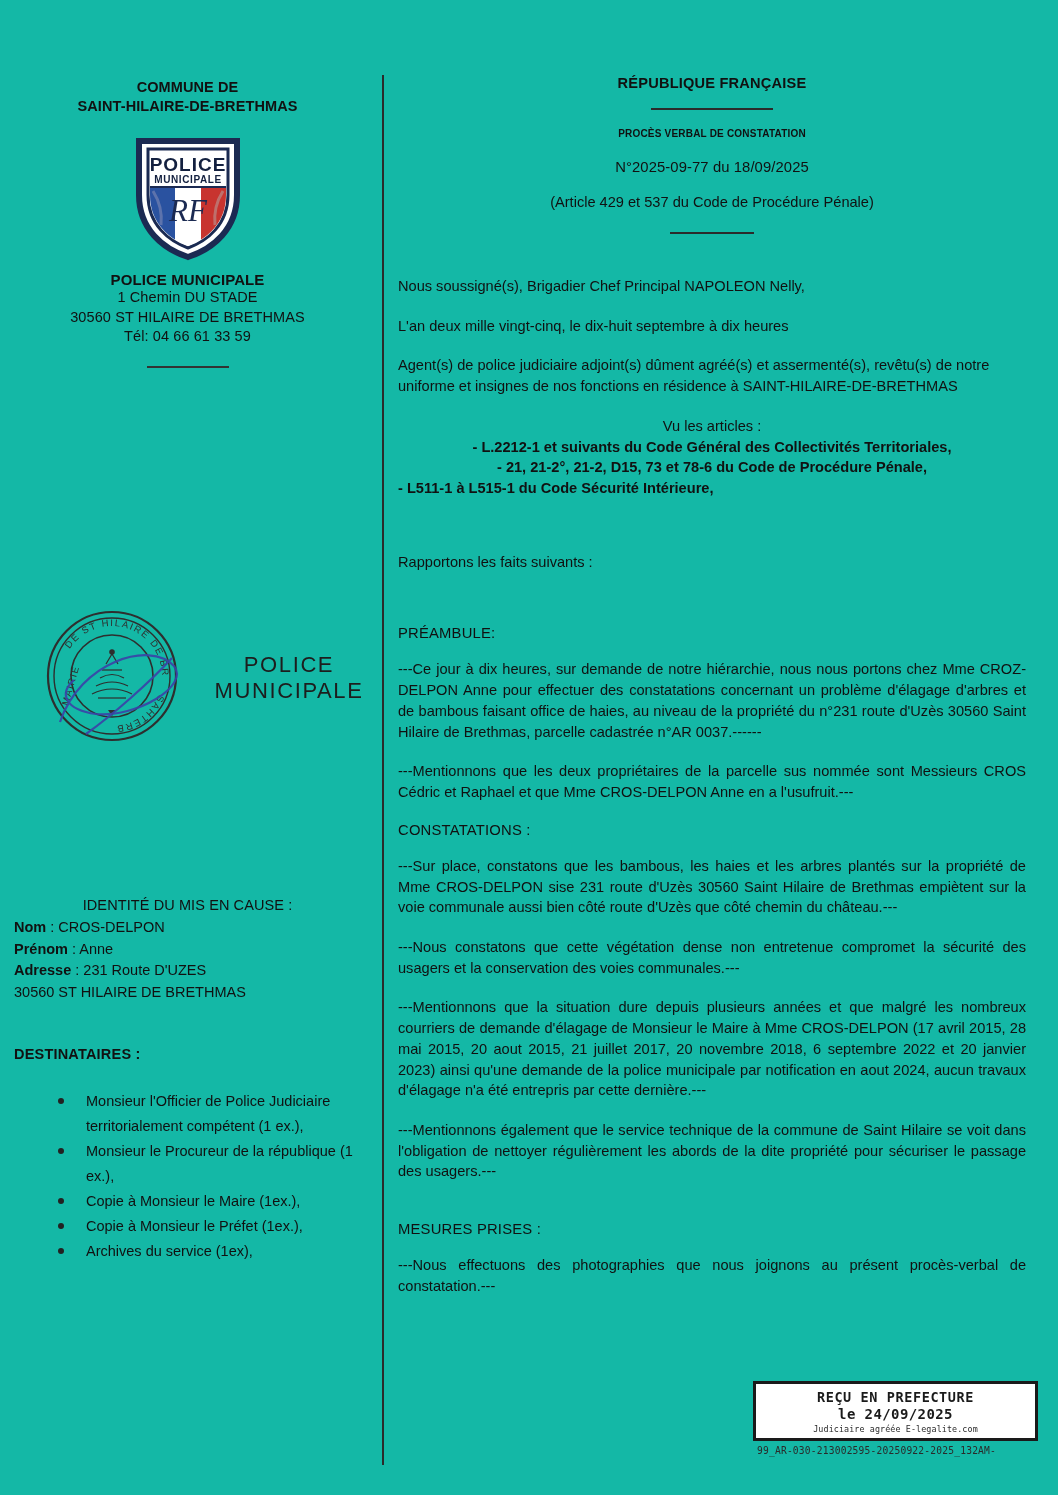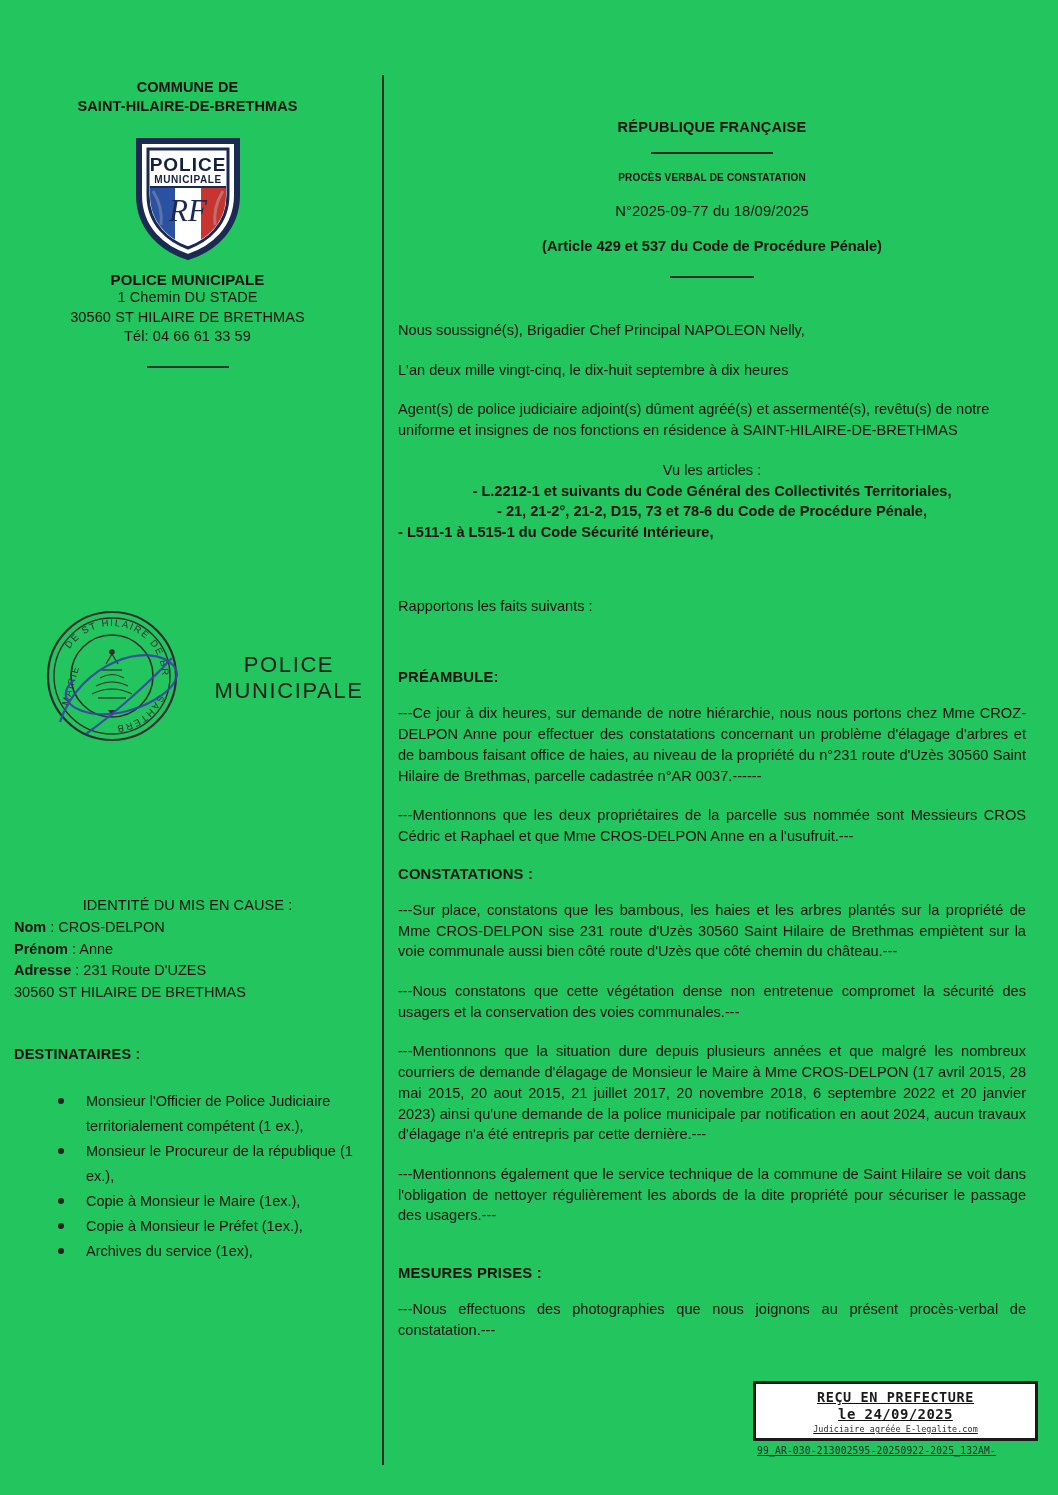--- a/index.html
+++ b/index.html
@@ -14,21 +14,21 @@
     position: relative;
     font-family: "Liberation Sans", sans-serif;
     color: #111111;
     overflow: hidden;
   }
 
   .page {
     position: relative;
     width: 1058px;
     height: 1495px;
-    background: #22c55e;
+    background: #14b8a6;
   }
 
   
   .col-divider {
     position: absolute;
     left: 382px;
     top: 75px;
     width: 2px;
     height: 1390px;
     background: #2b2b2b;
@@ -153,21 +153,21 @@
     border-radius: 50%;
     background: #222;
   }
 
   
   .right-col {
     position: absolute;
     left: 398px;
     top: 0;
     width: 628px;
-    padding-top: 119px;
+    padding-top: 75px;
     font-size: 14.6px;
     color: #111;
   }
 
   .rf-title {
     text-align: center;
     font-weight: bold;
     font-size: 14.6px;
     letter-spacing: 0.2px;
   }
@@ -187,57 +187,55 @@
     text-align: center;
     font-weight: normal;
     font-size: 14.8px;
     margin-top: 20px;
     letter-spacing: 0.1px;
   }
   .pv-article {
     text-align: center;
     font-size: 14.6px;
     margin-top: 19px;
-    font-weight: bold;
   }
   .ctr-rule2 {
     width: 84px;
     height: 2px;
     background: #2b2b2b;
     margin: 22px auto 0 auto;
   }
 
   .body-text { margin-top: 42px; }
   .p {
     margin: 0 0 19px 0;
     line-height: 1.42;
     font-size: 14.6px;
   }
   .p.just { text-align: justify; }
   .p.tight { margin-bottom: 0; text-align: center; }
   .b { font-weight: bold; }
 
   .sec-head {
-    font-weight: bold;
+    font-weight: normal;
     font-size: 14.8px;
     letter-spacing: 0.2px;
     margin: 0 0 18px 0;
   }
   .gap-lg { height: 34px; }
   .gap-md { height: 20px; }
 
   
   .prefecture-stamp {
     position: absolute;
     left: 753px;
     top: 1381px;
     width: 285px;
     font-family: "DejaVu Sans Mono", monospace;
     z-index: 5;
-    text-decoration: underline;
   }
   .stamp-box {
     position: relative;
     background: #ffffff;
     border-top: 3px solid #1a1a1a;
     border-bottom: 3px solid #1a1a1a;
     padding: 5px 6px 4px 6px;
     text-align: center;
   }
   .stamp-box::before,

